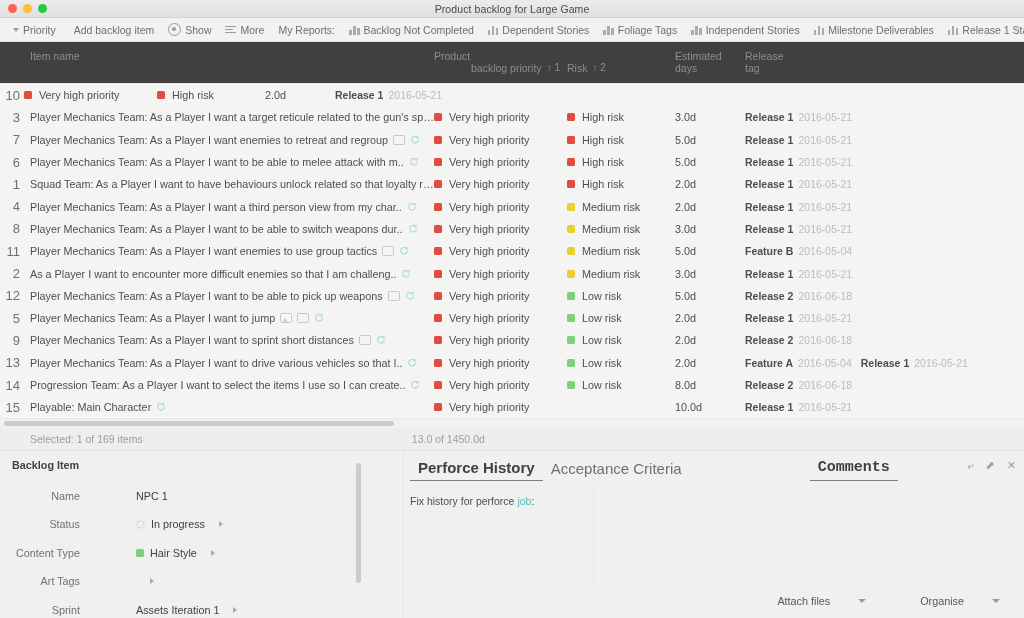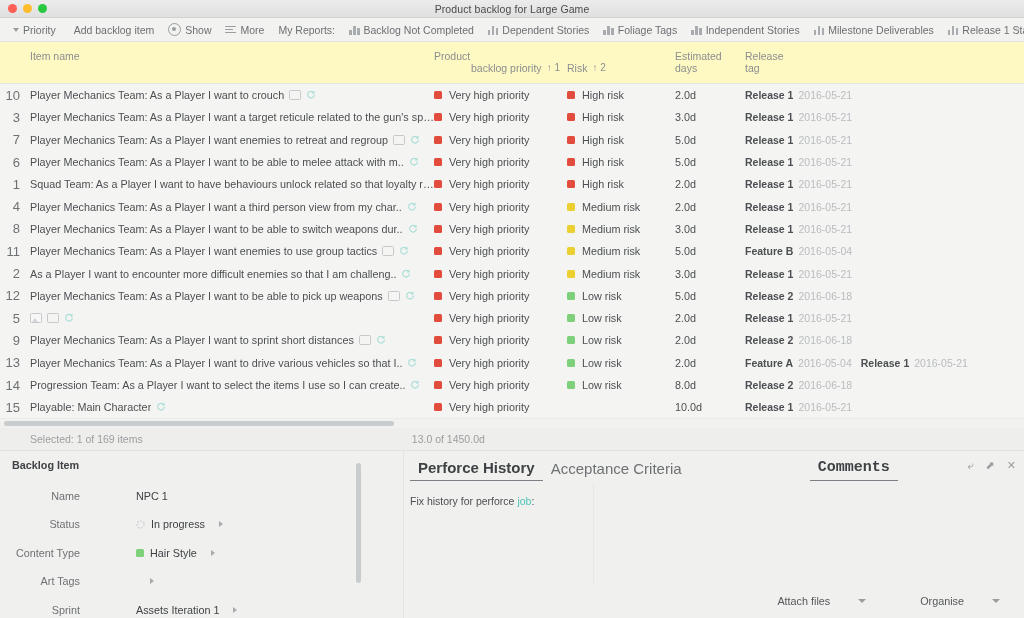--- a/index.html
+++ b/index.html
@@ -52,21 +52,21 @@
   .eye:after{content:"";position:absolute;left:3px;top:3px;width:4px;height:4px;border-radius:50%;background:#9a9d9f;}
   .hamb{display:inline-flex;flex-direction:column;gap:2px;width:11px;}
   .hamb i{display:block;height:1.3px;background:#9a9d9f;border-radius:1px;}
   .hamb i:nth-child(2){width:8px;}
   .tb-overflow{position:absolute;right:4px;top:5px;color:#b8bbbd;font-size:10px;}
 
   
   .table-wrap{flex:0 0 auto;background:#f4f4f3;position:relative;}
   .col-head{
     display:flex;align-items:flex-start;height:42px;
-    background:#fef9c3;border-bottom:1px solid #e6e6e5;padding-top:6px;box-sizing:border-box;
+    background:#404040;border-bottom:1px solid #e6e6e5;padding-top:6px;box-sizing:border-box;
   }
   .ch{font-size:10.5px;color:#8b8e90;line-height:12px;padding-top:2px;}
   .ch .sortmark{color:#8b8e90;font-size:10px;}
   .c-idx{width:24px;text-align:right;padding-right:4px;box-sizing:border-box;}
   .c-name{width:410px;padding-left:6px;box-sizing:border-box;}
   .c-prio{width:133px;box-sizing:border-box;}
   .c-risk{width:108px;box-sizing:border-box;}
   .c-days{width:70px;box-sizing:border-box;}
   .c-rel{width:270px;box-sizing:border-box;}
 
@@ -237,28 +237,20 @@
         <div>days</div>
       </div>
       <div class="ch c-rel">
         <div>Release</div>
         <div>tag</div>
       </div>
     </div>
     <div class="rows" id="rows">
         <div class="row">
           <div class="c-idx">10</div>
-          <div class="c-name">
-            <span class="rowtext">Player Mechanics Team: As a Player I want to crouch</span>
-            <span class="ic-note"></span>
-            <svg class="ic-refresh" viewBox="0 0 12 12">
-              <path d="M9.2 3.2 A4 4 0 1 0 10 6" fill="none" stroke="#a9ded6" stroke-width="1.4" stroke-linecap="round"></path>
-              <path d="M9.6 1.6 L9.6 3.6 L7.6 3.6" fill="none" stroke="#a9ded6" stroke-width="1.3" stroke-linecap="round" stroke-linejoin="round"></path>
-            </svg>
-          </div>
           <div class="c-prio">
             <span class="sq" style="background:#e24c3c"></span>
             <span>Very high priority</span>
           </div>
           <div class="c-risk">
             <span class="sq" style="background:#e24c3c"></span>
             <span>High risk</span>
           </div>
           <div class="c-days">2.0d</div>
           <div class="c-rel">
@@ -464,20 +456,21 @@
           </div>
           <div class="c-days">5.0d</div>
           <div class="c-rel">
             <span class="reltag">Release 2</span>
             <span class="reldate">2016-06-18</span>
           </div>
         </div>
         <div class="row">
           <div class="c-idx">5</div>
           <div class="c-name">
+            <span class="rowtext">Player Mechanics Team: As a Player I want to jump</span>
             <span class="ic-img"></span>
             <span class="ic-note"></span>
             <svg class="ic-refresh" viewBox="0 0 12 12">
               <path d="M9.2 3.2 A4 4 0 1 0 10 6" fill="none" stroke="#a9ded6" stroke-width="1.4" stroke-linecap="round"></path>
               <path d="M9.6 1.6 L9.6 3.6 L7.6 3.6" fill="none" stroke="#a9ded6" stroke-width="1.3" stroke-linecap="round" stroke-linejoin="round"></path>
             </svg>
           </div>
           <div class="c-prio">
             <span class="sq" style="background:#e24c3c"></span>
             <span>Very high priority</span>

